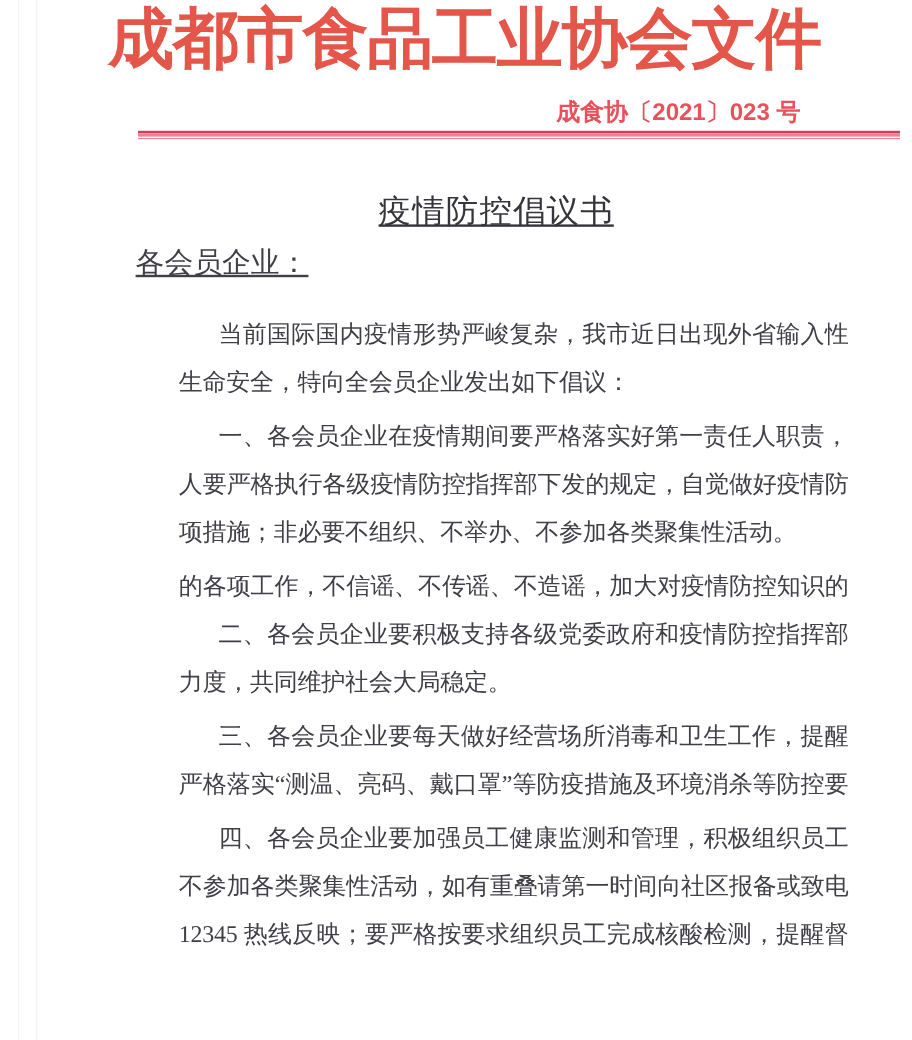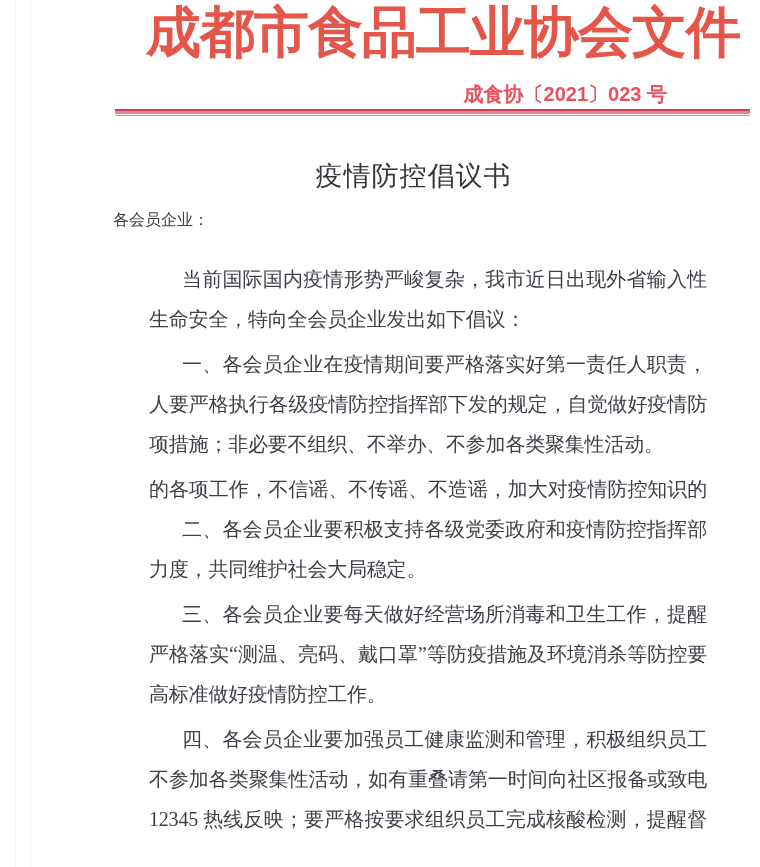--- a/index.html
+++ b/index.html
@@ -28,21 +28,21 @@
     height: 867px;
     background: rgba(60,60,60,0.05);
   }
   .scan-line.a { left: 15px; }
   .scan-line.b { left: 30px; }
   .org-title {
     position: absolute;
     top: 0;
     left: 90px;
     width: 650px;
-    text-align: right;
+    text-align: left;
     font-size: 55px;
     line-height: 66px;
     font-weight: 900;
     letter-spacing: -1px;
     color: var(--header_red, #e4564a);
     white-space: nowrap;
   }
   .doc-number {
     position: absolute;
     top: 84px;
@@ -70,29 +70,31 @@
     position: absolute;
     top: 161px;
     left: 140px;
     width: 547px;
     text-align: center;
     font-size: 27px;
     line-height: 30px;
     letter-spacing: 1px;
     color: var(--title_text, #35353c);
     white-space: nowrap;
+    text-decoration: underline;
   }
   .salutation {
     position: absolute;
     top: 207px;
     left: 113px;
-    font-size: 16px;
+    font-size: 24px;
     line-height: 26px;
     color: var(--body_text, #3f3f47);
     white-space: nowrap;
+    text-decoration: underline;
   }
   .body-block {
     position: absolute;
     top: 259px;
     left: 113px;
     width: 558px;
     color: var(--body_text, #3f3f47);
     font-size: 20px;
     letter-spacing: -0.2px;
     margin-left: 36px;
@@ -147,21 +149,20 @@
 
     <div class="para">
       <div class="bline">的各项工作，不信谣、不传谣、不造谣，加大对疫情防控知识的宣传</div>
       <div class="bline first">二、各会员企业要积极支持各级党委政府和疫情防控指挥部开展</div>
       <div class="bline short">力度，共同维护社会大局稳定。</div>
     </div>
 
     <div class="para">
       <div class="bline first">三、各会员企业要每天做好经营场所消毒和卫生工作，提醒督促员</div>
       <div class="bline">严格落实“测温、亮码、戴口罩”等防疫措施及环境消杀等防控要求，</div>
-      <div class="bline short">高标准做好疫情防控工作。</div>
     </div>
 
     <div class="para">
       <div class="bline first">四、各会员企业要加强员工健康监测和管理，积极组织员工对公</div>
       <div class="bline">不参加各类聚集性活动，如有重叠请第一时间向社区报备或致电</div>
       <div class="bline">12345 热线反映；要严格按要求组织员工完成核酸检测，提醒督促员</div>
     </div>
 
   </div>
 </div>

